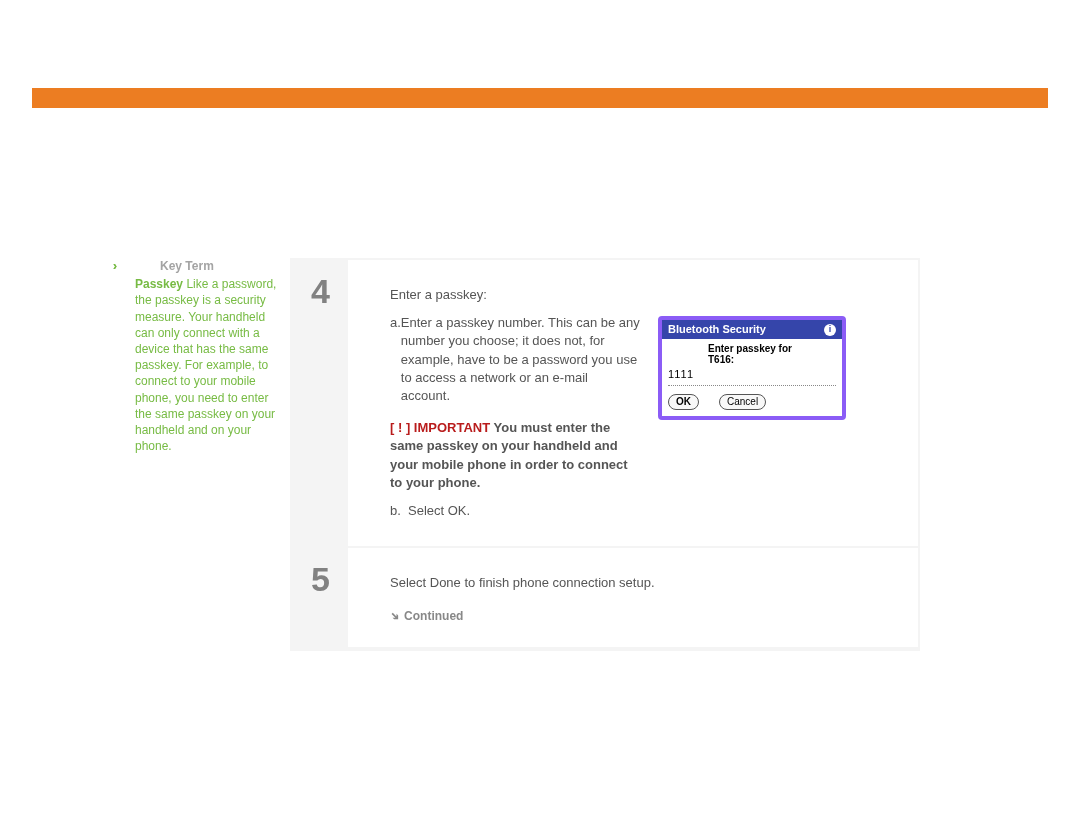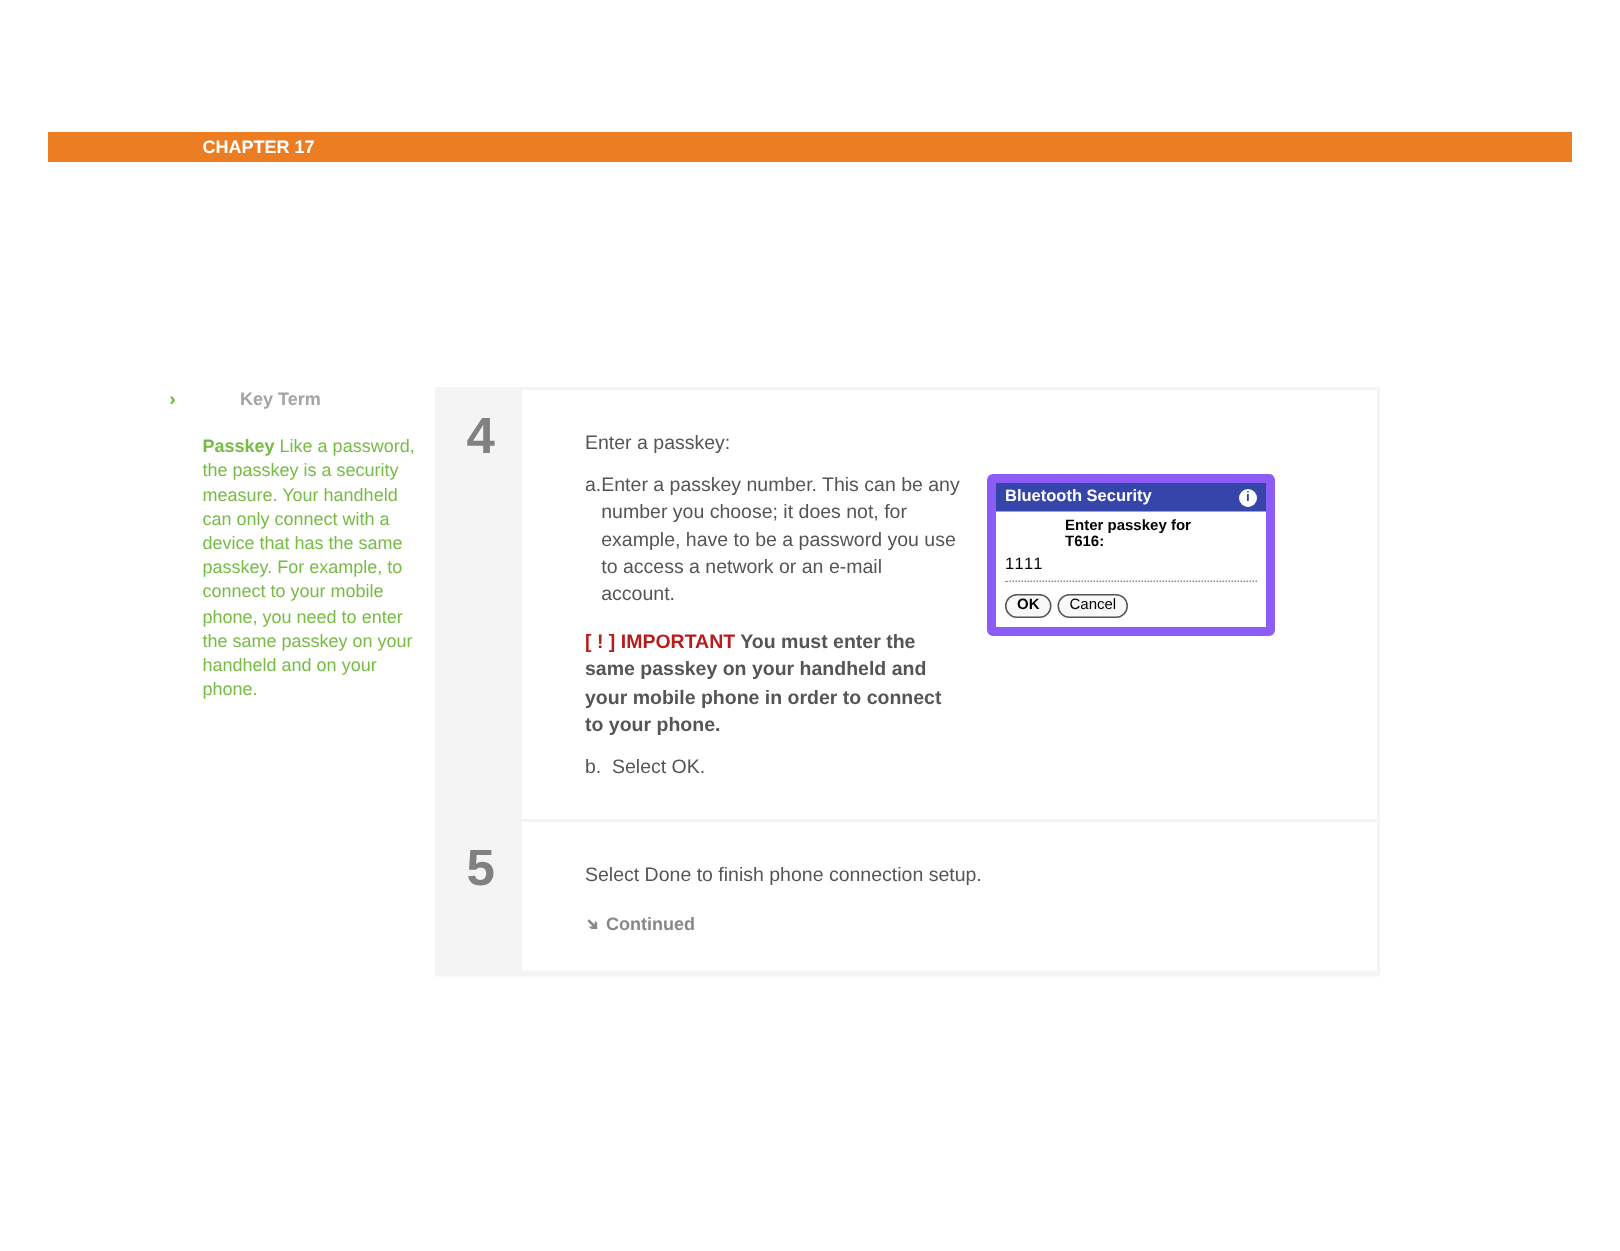--- a/index.html
+++ b/index.html
@@ -47,21 +47,21 @@
     box-sizing: border-box;
     padding-left: 135px;
     padding-right: 12px;
     color: #77bb44;
     font-size: 12px;
     line-height: 1.35;
   }
   .sidebar-heading {
     color: #a4a4a4;
     font-weight: bold;
-    margin-bottom: 15px;
+    margin-bottom: 2px;
     padding-left: 25px;
   }
   .chevrons {
     color: #77bb44;
     position: absolute;
     left: 113px;
     top: 0;
     font-weight: bold;
     letter-spacing: -4px;
   }
@@ -94,21 +94,21 @@
     line-height: 1.4;
     position: relative;
   }
   .step-row {
     display: flex;
     gap: 18px;
   }
   .step-text { width: 250px; }
   .step-screenshot {
     width: 180px;
-    border: 6px solid #8b5cf6;
+    border: 4px solid #8b5cf6;
     border-radius: 4px;
     background: #fff;
     font-family: "Lucida Grande", sans-serif;
     font-size: 10px;
     overflow: hidden;
     align-self: flex-start;
     margin-top: 30px;
   }
   .bt-title {
     background: #3545aa;
@@ -135,21 +135,21 @@
     padding: 0;
     border: none;
     width: 100%;
     letter-spacing: 1px;
   }
   .bt-underline {
     height: 0;
     border-bottom: 1px dotted #888;
     margin-top: -4px;
   }
-  .bt-buttons { margin-top: 8px; display:flex; gap:4px; }
+  .bt-buttons { margin-top: 8px; display:flex; gap:20px; }
   .bt-btn {
     border: 1px solid #555;
     border-radius: 10px;
     padding: 0 7px;
     font-size: 10px;
     background: #f8f8f8;
     line-height: 14px;
   }
   .bt-btn.ok { font-weight: bold; border-width: 1.5px; }
   .sub-list { margin: 10px 0 0 0; }
@@ -175,21 +175,20 @@
     margin-right: 4px;
     color: #888;
   }
 </style>
 </head>
 <body>
 
 <div class="page">
 
   <div class="header-bar">
-    <div class="header-left">CHAPTER 17</div>
   </div>
 
   <div class="content">
     <div class="sidebar">
       <span class="chevrons">››</span>
       <div class="sidebar-heading">Key Term</div>
       <div>
         <span class="sidebar-term">Passkey</span>
         <span>Like a password, the passkey is a security measure. Your handheld can only connect with a device that has the same passkey. For example, to connect to your mobile phone, you need to enter the same passkey on your handheld and on your phone.</span>
       </div>

